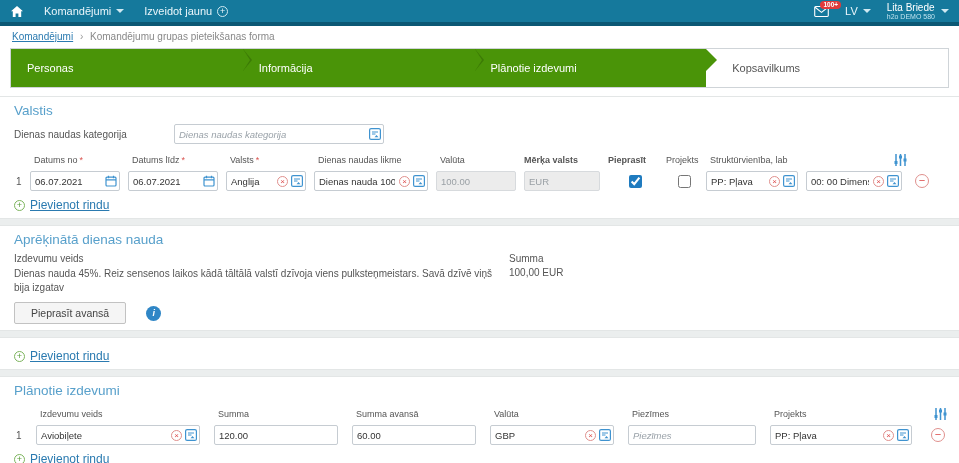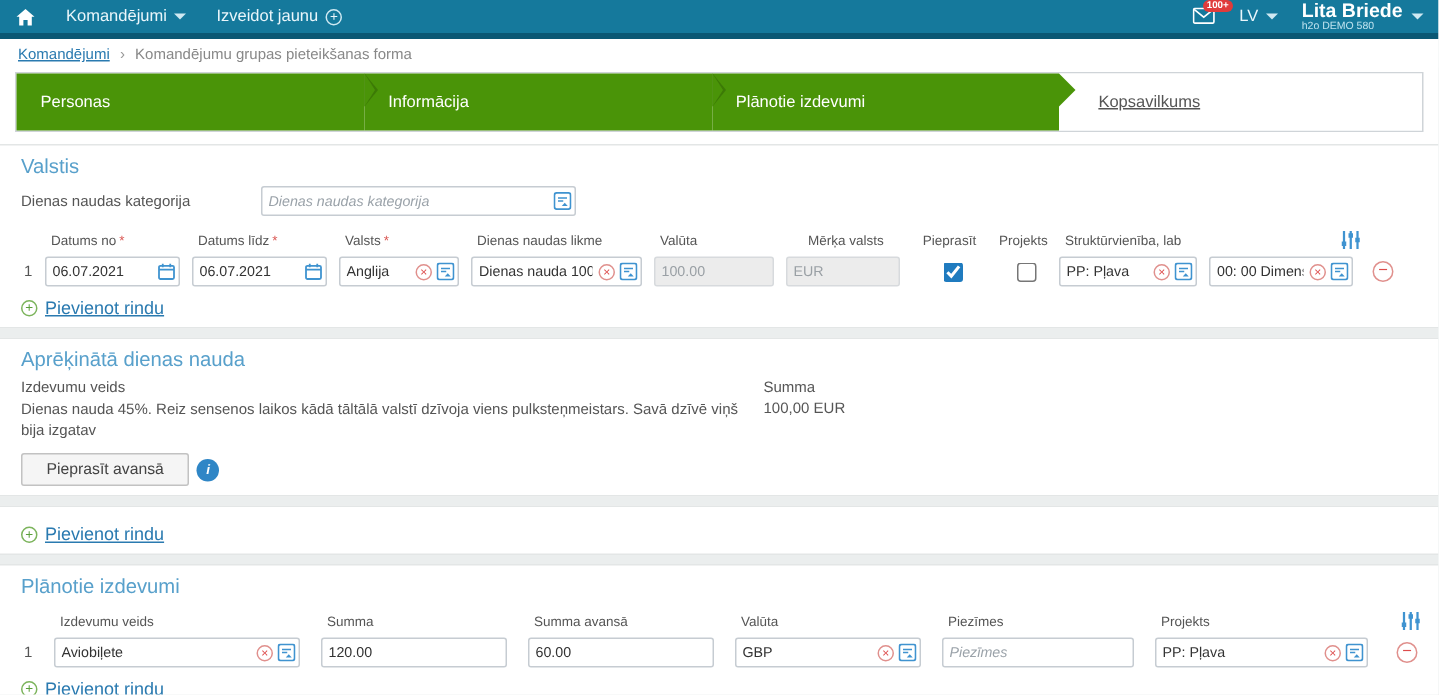--- a/index.html
+++ b/index.html
@@ -19,21 +19,21 @@
   .caret { width:0; height:0; border-left:4px solid transparent; border-right:4px solid transparent; border-top:4px solid #cfe9f2; }
   .plus-ring { width:11px; height:11px; border:1px solid #cfe9f2; border-radius:50%; font-size:9px; line-height:9px; text-align:center; color:#eaf6fb; }
   .topbar-right { margin-left:auto; display:flex; align-items:center; gap:16px; }
   .msg-wrap { position:relative; display:flex; align-items:center; }
   .msg-badge {
     position:absolute; top:-5px; right:-12px; background:#e03b3b; color:#fff;
     font-size:6.5px; line-height:8px; padding:0 3px; border-radius:5px; font-weight:bold;
   }
   .user-block { display:flex; align-items:center; gap:6px; cursor:pointer; }
   .user-lines { display:flex; flex-direction:column; align-items:flex-start; line-height:1.1; }
-  .user-name { font-size:13px; color:#fff;font-weight:bold; }
+  .user-name { font-size:10px; color:#fff; }
   .user-org { font-size:7px; color:#bfe3ef; }
   
   .breadcrumb { background:#fff; padding:5px 12px 3px; font-size:10px; color:#888; }
   .breadcrumb .bc-link { color:#2a7ab0; text-decoration:underline; cursor:pointer; }
   .bc-sep { margin:0 4px; color:#999; }
   
   .wizard { margin:3px 10px 8px; height:40px; display:flex; border:1px solid #cfd4d8; background:#fff; }
   .step { flex:1 1 0; display:flex; align-items:center; padding-left:16px; font-size:11px; position:relative; white-space:nowrap; }
   .step.green { background:#4a9408; color:#fff; }
   .step.todo { color:#555; background:#fff; }
@@ -78,36 +78,36 @@
   }
   
   .kat-row { display:flex; align-items:center; margin-bottom:6px; }
   .kat-label { width:160px; font-size:10px; color:#555; }
   .kat-field { width:210px; }
   
   .grid-valstis { display:grid; grid-template-columns:16px 98px 98px 88px 122px 88px 84px 54px 44px 100px 104px 24px; align-items:center; }
   .grid-izdevumi { display:grid; grid-template-columns:16px 172px 132px 132px 132px 136px 150px 24px; column-gap:6px; align-items:center; }
   .th { font-size:9px; color:#555; padding:3px 4px 4px; white-space:nowrap; overflow:hidden; }
   .th .req { color:#d9534f; margin-left:2px; }
-  .th.center { text-align:center; padding-left:0; }
+  .th.center { text-align:left; padding-left:0;font-weight:bold; }
   .rownum { font-size:10px; color:#555; padding-left:2px; }
   .cell-center { display:flex; justify-content:center; }
   input[type=checkbox] { width:13px; height:13px; accent-color:#1f7bbf; margin:0; }
   .filter-cell { display:flex; justify-content:flex-end; padding-right:2px; }
   
   .add-row { display:flex; align-items:center; gap:5px; margin-top:7px; }
   .plus-green { width:11px; height:11px; border:1px solid #7cb45c; border-radius:50%; color:#5a9e3a; font-size:9px; line-height:9px; text-align:center; }
   .add-link { color:#2a7ab0; text-decoration:underline; font-size:12px; cursor:pointer; }
   
   .apr-cols { display:flex; }
   .apr-left { width:495px; }
   .apr-colhead { font-size:10px; color:#555; margin-bottom:3px; }
   .apr-desc { font-size:10px; color:#555; line-height:1.35; }
   .apr-summa { font-size:10px; color:#555; }
-  .apr-btnrow { display:flex; align-items:center; gap:5px; margin-top:8px; }
+  .apr-btnrow { display:flex; align-items:center; gap:20px; margin-top:8px; }
   .btn-light {
     background:#f5f5f5; border:1px solid #c2c2c2; border-radius:2px;
     padding:4px 16px; font-size:10.5px; color:#444; font-family:inherit; cursor:pointer;
   }
 </style>
 </head>
 <body>
 
 <div class="topbar">
   <span style="display:flex;">
@@ -155,21 +155,21 @@
 <div class="wizard">
   <div class="step green sep">
     <span>Personas</span>
   </div>
   <div class="step green sep">
     <span>Informācija</span>
   </div>
   <div class="step green active">
     <span>Plānotie izdevumi</span>
   </div>
-  <div class="step todo" style="padding-left:26px;text-decoration:underline;">
+  <div class="step todo" style="padding-left:26px;">
     <span>Kopsavilkums</span>
   </div>
 </div>
 
 <div class="content">
 
   <div class="card">
     <div class="card-title">Valstis</div>
 
     <div class="kat-row">

